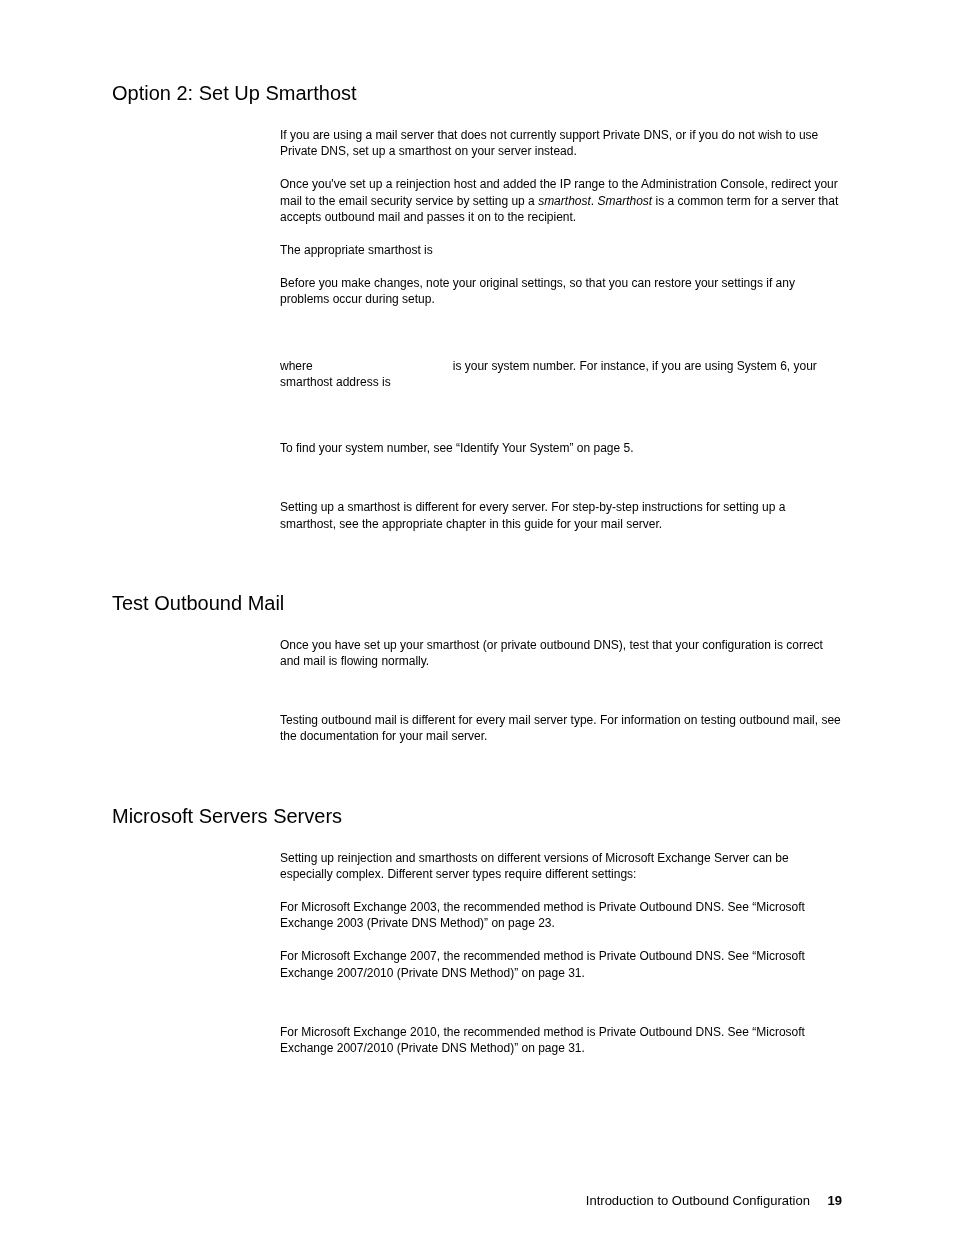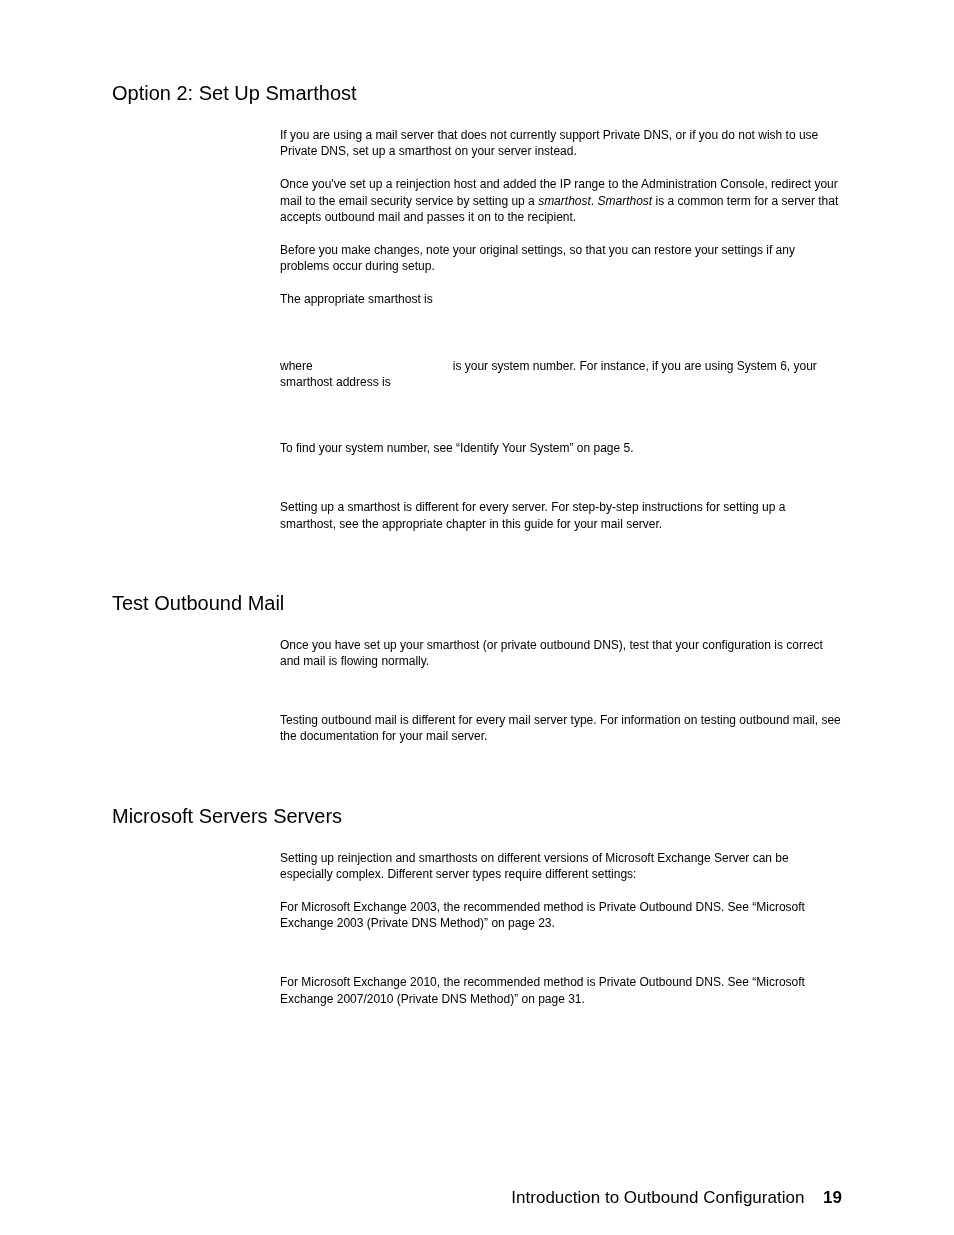--- a/index.html
+++ b/index.html
@@ -46,39 +46,39 @@
     margin-top: 43px;
   }
   .section-gap {
     height: 60px;
   }
   .italic { font-style: italic; }
   .footer {
     position: absolute;
     bottom: 27px;
     right: 112px;
-    font-size: 17px;
+    font-size: 13px;
     font-family: Arial, Helvetica, sans-serif;
     margin-left: 44px;
   }
   .footer .title { margin-right: 14px; }
   .footer .num { font-weight: bold; }
 </style>
 </head>
 <body>
 
 <div class="page">
   <div class="content">
 
     <h2 class="section-title">Option 2: Set Up Smarthost</h2>
     <div class="body-block">
       <p class="body">If you are using a mail server that does not currently support Private DNS, or if you do not wish to use Private DNS, set up a smarthost on your server instead.</p>
       <p class="body">Once you've set up a reinjection host and added the IP range to the Administration Console, redirect your mail to the email security service by setting up a <span class="italic">smarthost</span>. <span class="italic">Smarthost</span> is a common term for a server that accepts outbound mail and passes it on to the recipient.</p>
+      <p class="body">The appropriate smarthost is</p>
       <p class="body">Before you make changes, note your original settings, so that you can restore your settings if any problems occur during setup.</p>
-      <p class="body">The appropriate smarthost is</p>
       <p class="body">&nbsp;</p>
       <p class="body" style="white-space: pre-wrap;">where                                          is your system number. For instance, if you are using System 6, your smarthost address is</p>
       <p class="body">&nbsp;</p>
       <p class="body">To find your system number, see “Identify Your System” on page 5.</p>
       <p class="body last-in-section">Setting up a smarthost is different for every server. For step-by-step instructions for setting up a smarthost, see the appropriate chapter in this guide for your mail server.</p>
     </div>
 
     <div class="section-gap"></div>
 
     <h2 class="section-title">Test Outbound Mail</h2>
@@ -86,20 +86,21 @@
       <p class="body">Once you have set up your smarthost (or private outbound DNS), test that your configuration is correct and mail is flowing normally.</p>
       <p class="body last-in-section">Testing outbound mail is different for every mail server type. For information on testing outbound mail, see the documentation for your mail server.</p>
     </div>
 
     <div class="section-gap"></div>
 
     <h2 class="section-title">Microsoft Servers Servers</h2>
     <div class="body-block">
       <p class="body">Setting up reinjection and smarthosts on different versions of Microsoft Exchange Server can be especially complex. Different server types require different settings:</p>
       <p class="body">For Microsoft Exchange 2003, the recommended method is Private Outbound DNS. See “Microsoft Exchange 2003 (Private DNS Method)” on page 23.</p>
+      <p class="body">For Microsoft Exchange 2007, the recommended method is Private Outbound DNS. See “Microsoft Exchange 2007/2010 (Private DNS Method)” on page 31.</p>
       <p class="body last-in-section">For Microsoft Exchange 2010, the recommended method is Private Outbound DNS. See “Microsoft Exchange 2007/2010 (Private DNS Method)” on page 31.</p>
     </div>
 
   </div>
 
   <div class="footer">
     <span class="title">Introduction to Outbound Configuration</span>
     <span class="num">19</span>
   </div>
 </div>

